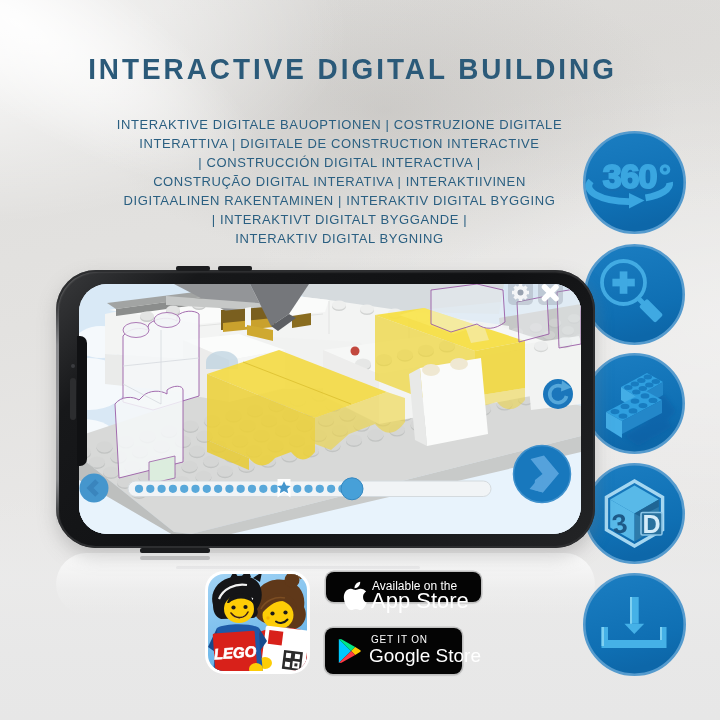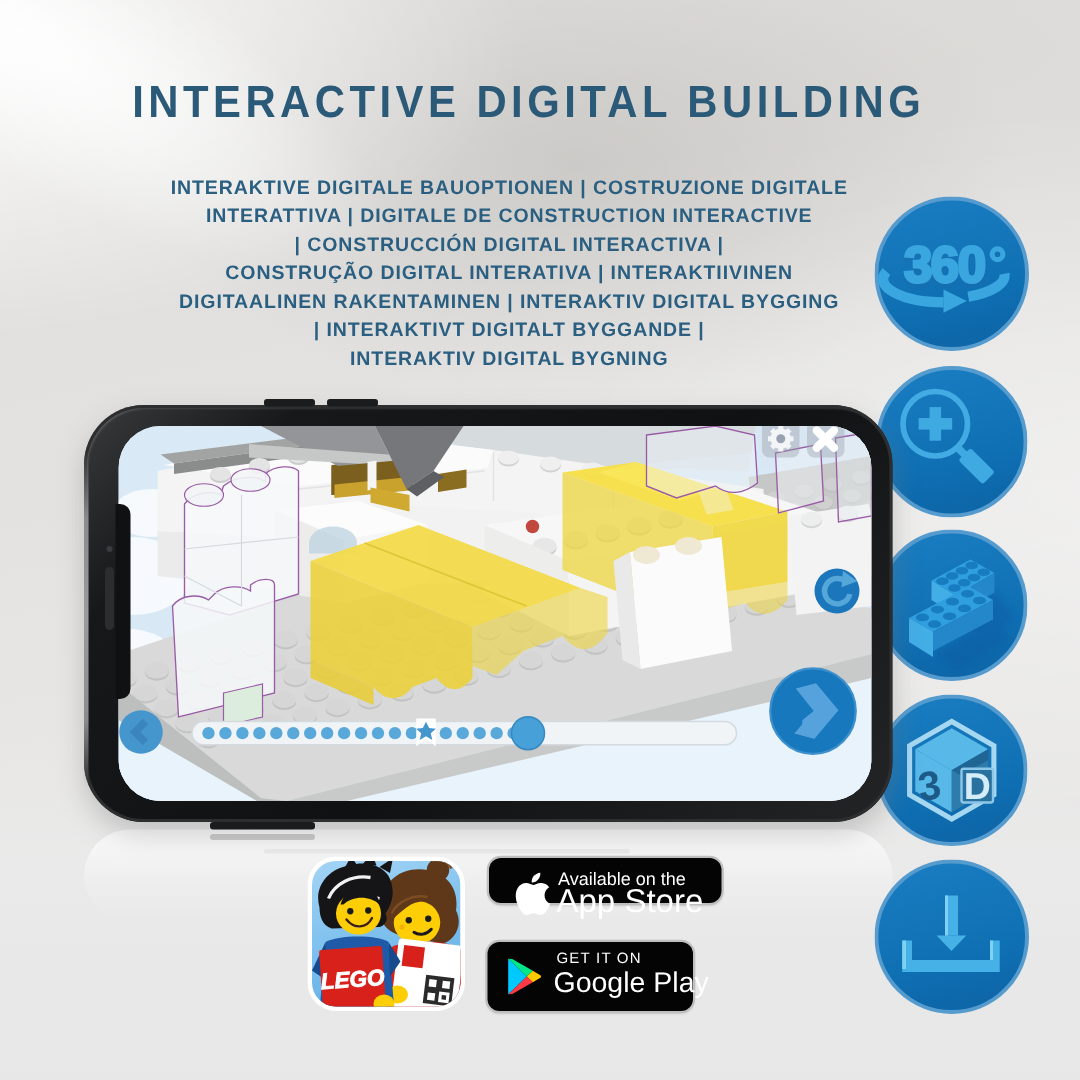--- a/index.html
+++ b/index.html
@@ -21,21 +21,21 @@
 
 <div class="abs" style="left:-260px;top:-60px;width:560px;height:170px;background:radial-gradient(closest-side, rgba(255,255,255,.85), rgba(255,255,255,0));transform:rotate(32deg);"></div>
 
 <div class="abs" style="left:0;top:500px;width:720px;height:220px;
   background:linear-gradient(180deg, rgba(236,236,236,0) 0%, rgba(235,235,235,.75) 35%, rgba(232,232,232,.95) 70%, rgba(231,231,231,.95) 100%);"></div>
 
 <div class="abs" id="title" style="left:0;top:52px;width:705px;text-align:center;
   font-weight:bold;font-size:30px;letter-spacing:3.2px;color:#2b5a79;transform:scaleX(0.93);transform-origin:352.5px 0;">INTERACTIVE DIGITAL BUILDING</div>
 
 <div class="abs" id="subtitle" style="left:0;top:115px;width:679px;text-align:center;
-  font-weight:bold;font-size:13px;line-height:19px;letter-spacing:0.6px;color:#2a5f81;">
+  font-weight:normal;font-size:13px;line-height:19px;letter-spacing:0.6px;color:#2a5f81;">
 INTERAKTIVE DIGITALE BAUOPTIONEN | COSTRUZIONE DIGITALE<br>
 INTERATTIVA | DIGITALE DE CONSTRUCTION INTERACTIVE<br>
 | CONSTRUCCIÓN DIGITAL INTERACTIVA |<br>
 CONSTRUÇÃO DIGITAL INTERATIVA | INTERAKTIIVINEN<br>
 DIGITAALINEN RAKENTAMINEN | INTERAKTIV DIGITAL BYGGING<br>
 | INTERAKTIVT DIGITALT BYGGANDE |<br>
 INTERAKTIV DIGITAL BYGNING
 </div>
 
 <div class="abs" style="left:56px;top:553px;width:539px;height:62px;border-radius:34px;
@@ -742,14 +742,14 @@
 </div>
 
 <div class="abs" style="z-index:5;left:325px;top:628px;width:137px;height:46px;border-radius:8px;background:#040404;color:#fff;box-shadow:0 0 0 1.5px #bfbfbf, 0 1px 2px rgba(120,120,120,.5);">
   <svg class="abs" style="left:13px;top:11px;" width="23" height="24" viewBox="0 0 23 24">
     <path d="M0.8,0 L13.2,12 L0.8,24 Z" fill="#00c9ff"></path>
     <path d="M0.8,0 L13.2,12 L17.2,8.1 L3.5,0.3 Z" fill="#00e887"></path>
     <path d="M17.2,8.1 L13.2,12 L17.2,15.9 L22,13 C23,12.4 23,11.6 22,11 Z" fill="#ffc900"></path>
     <path d="M0.8,24 L13.2,12 L17.2,15.9 L3.5,23.7 Z" fill="#ff3a44"></path>
   </svg>
   <div class="abs" style="left:46px;top:6px;font-size:10px;letter-spacing:0.8px;">GET IT ON</div>
-  <div class="abs" style="left:44px;top:17px;font-size:19px;white-space:nowrap;">Google Play</div>
+  <div class="abs" style="left:44px;top:17px;font-size:19px;white-space:nowrap;">Google Store</div>
 </div>
 
 </body></html>

